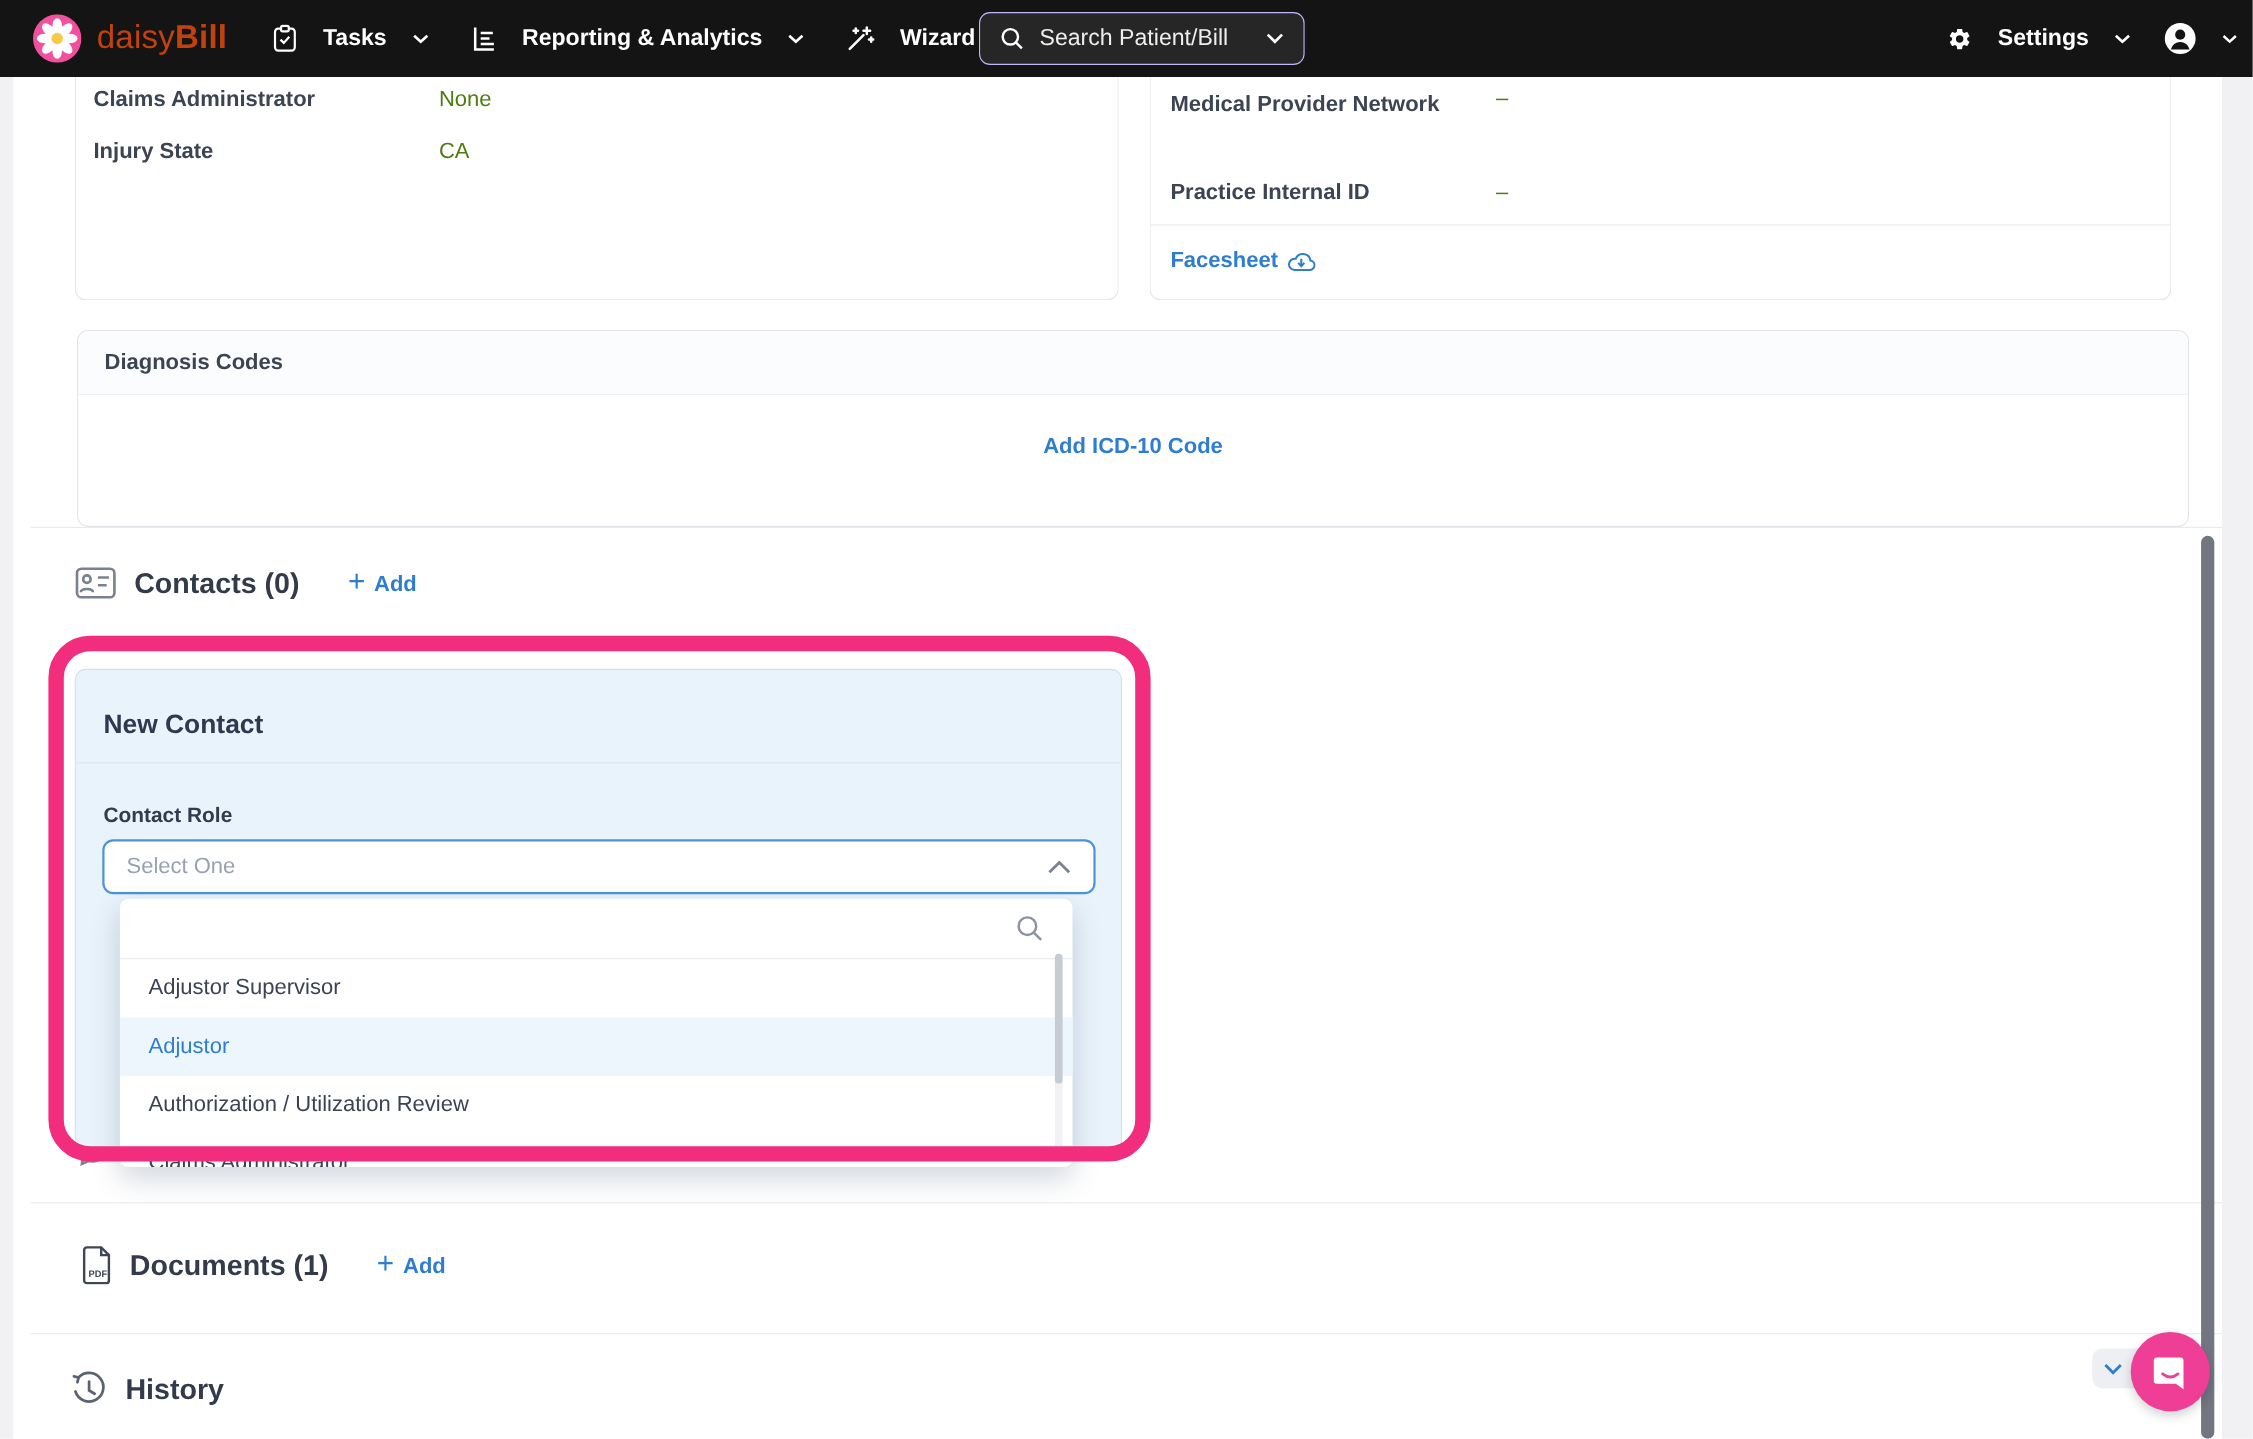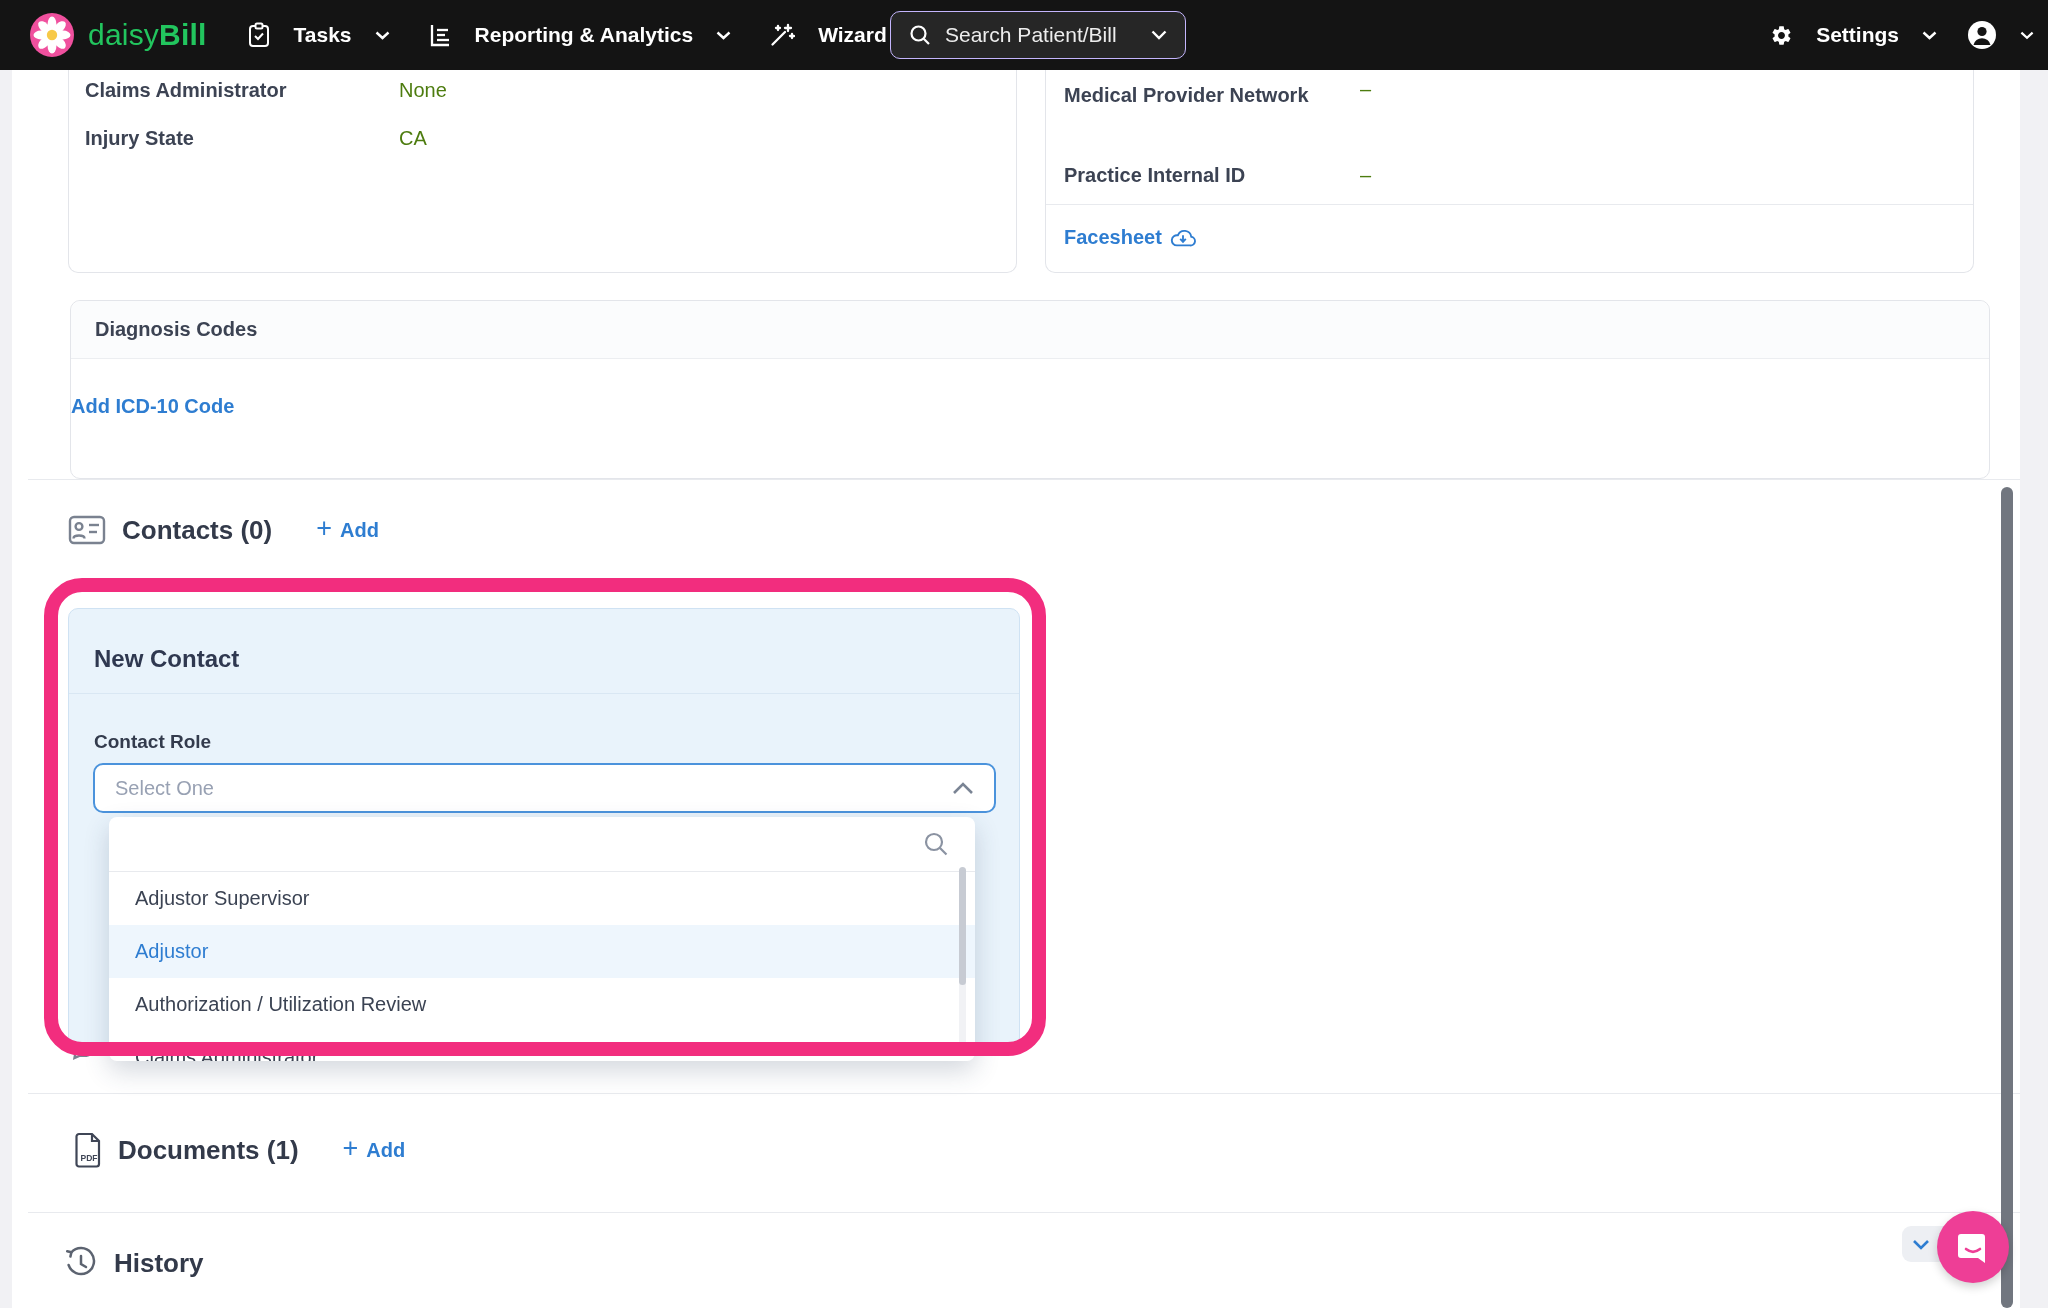--- a/index.html
+++ b/index.html
@@ -1,21 +1,21 @@
 <!DOCTYPE html>
 <html><head>
 <meta charset="utf-8">
 <style>
   * { margin:0; padding:0; box-sizing:border-box; }
   body { width:2048px; height:1308px; background:#ffffff; font-family:"Liberation Sans", sans-serif; position:relative; overflow:hidden; }
 
   
   #navbar { position:absolute; left:0; top:0; width:2048px; height:70px; background:#141414; display:flex; align-items:center; padding:0 14px 0 30px; z-index:100; }
   .brand { display:flex; align-items:center; gap:14px; margin-right:40px; }
-  .brand-text { color:#22c55e; font-size:30px; letter-spacing:.2px; }
+  .brand-text { color:#c2410c; font-size:30px; letter-spacing:.2px; }
   .brand-text .light { font-weight:400; }
   .brand-text .bold  { font-weight:700; }
   .nav-item { display:flex; align-items:center; gap:23px; color:#fff; font-size:21px; font-weight:700; margin-right:38px; cursor:pointer; white-space:nowrap; }
   .chev { display:inline-block; }
   .search-pill { position:absolute; left:890px; top:11px; width:296px; height:48px; background:#262626; border:1px solid #c4b5fd; border-radius:10px; display:flex; align-items:center; gap:14px; padding:0 18px; color:#ededed; font-size:21px; font-weight:400; cursor:pointer; }
   .search-pill .chev { margin-left:auto; }
   .nav-right { margin-left:auto; display:flex; align-items:center; gap:30px; }
   .nav-right .nav-item { margin-right:0; }
 
   
@@ -29,21 +29,21 @@
   .lbl { font-size:20px; font-weight:700; color:#3c4353; }
   .val { font-size:20px; font-weight:400; color:#4d7c0f; }
   .hr  { position:absolute; height:1px; background:#e8eaee; }
 
   #card-claim { left:68px; top:70px; width:949px; height:203px; border-top:none; border-radius:0 0 10px 10px; }
   #card-provider { left:1045px; top:70px; width:929px; height:203px; border-top:none; border-radius:0 0 10px 10px; }
   .blue-link { color:#2e7dd1; font-size:20px; font-weight:700; cursor:pointer; display:inline-flex; align-items:center; gap:8px; }
 
   #card-diagnosis { left:70px; top:300px; width:1920px; height:179px; border-radius:10px; }
   #diag-header { height:58px; border-bottom:1px solid #eceef1; background:#fbfcfd; border-radius:10px 10px 0 0; display:flex; align-items:center; padding:0 24px; }
-  #diag-body { height:94px; display:flex; align-items:center; }
+  #diag-body { height:94px; display:flex; align-items:center; justify-content:center; }
 
   .section-divider { position:absolute; left:28px; width:1992px; height:1px; background:#e8eaee; }
 
   .section-header { position:absolute; display:flex; align-items:center; }
   .section-title { font-size:26px; font-weight:700; color:#333a4a; margin-left:16px; }
   .add-link { display:flex; align-items:baseline; gap:8px; color:#2e7dd1; margin-left:44px; cursor:pointer; }
   .add-plus { font-size:27px; font-weight:400; line-height:20px; }
   .add-word { font-size:20px; font-weight:700; }
 
   

